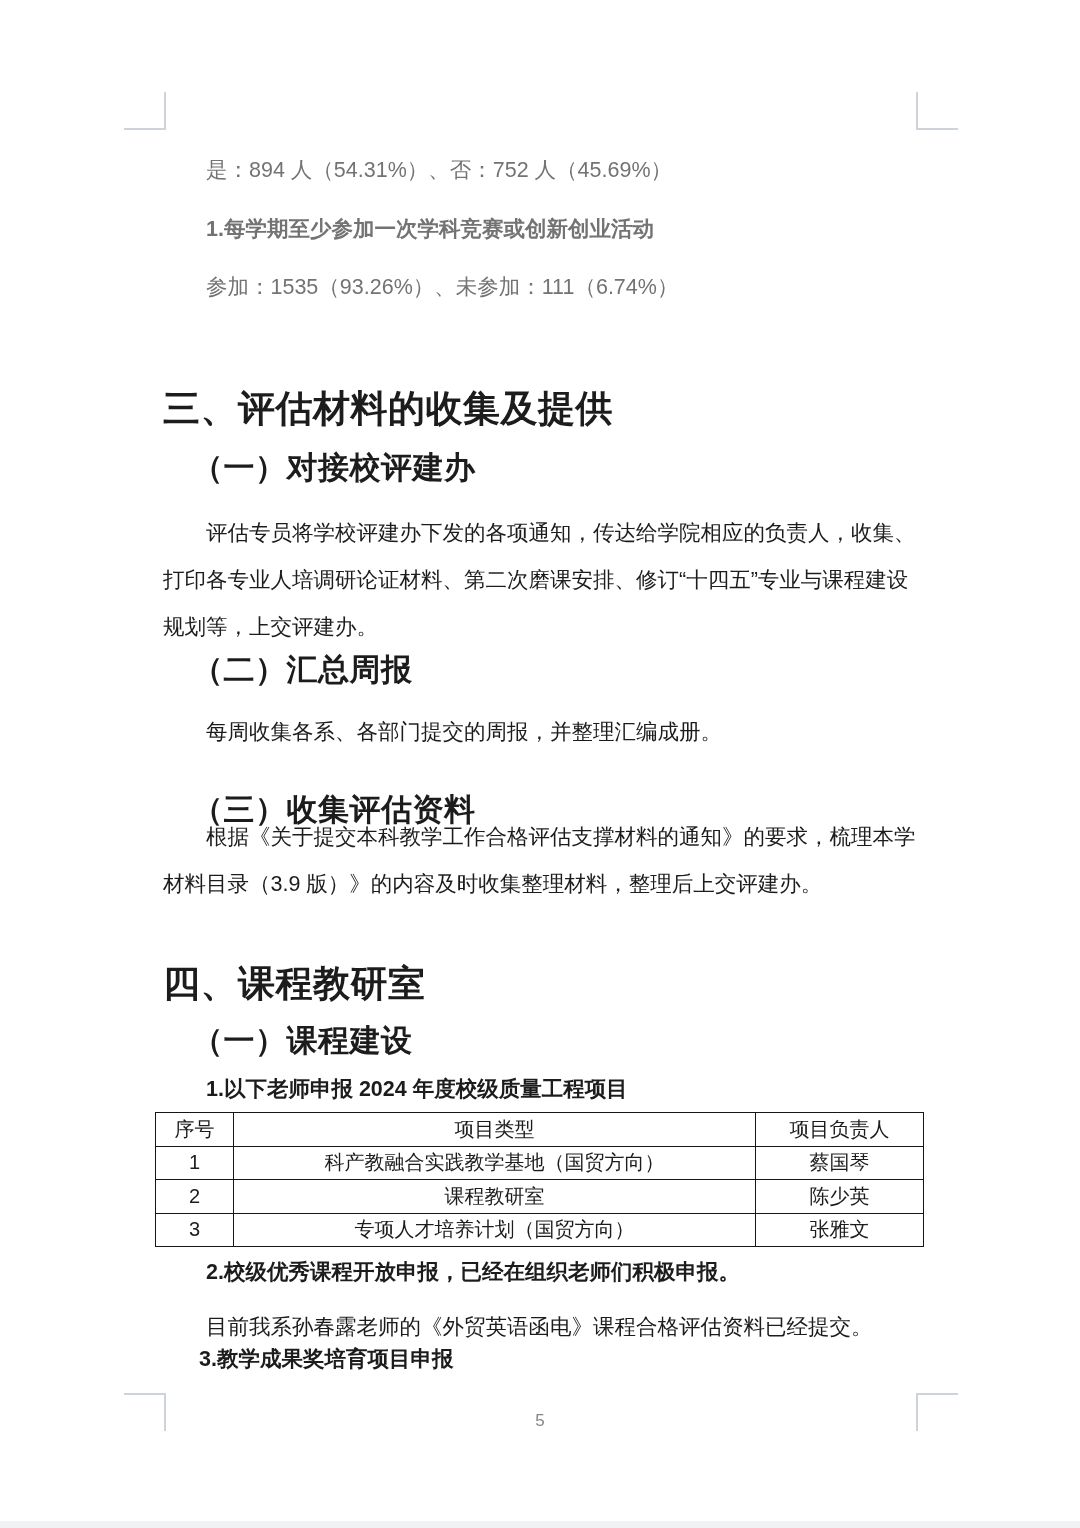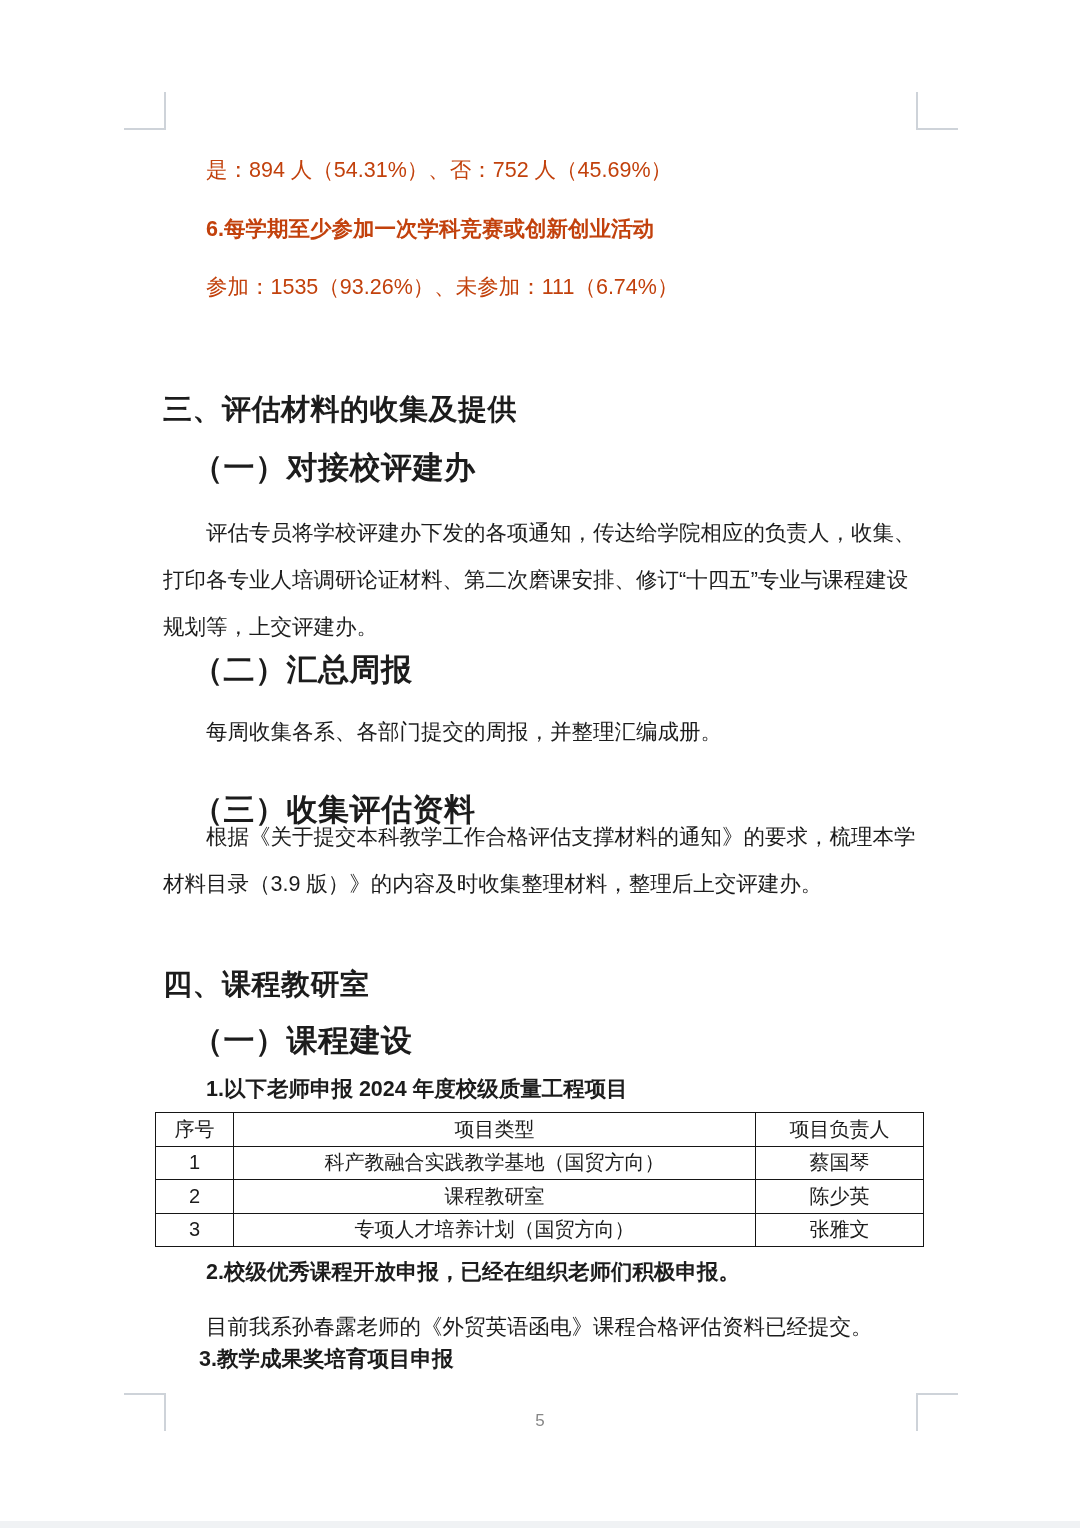--- a/index.html
+++ b/index.html
@@ -21,28 +21,28 @@
   .crop.bl{left:124px;top:1393px;border-right:2px solid #ced3d9;border-top:2px solid #ced3d9;}
   .crop.br{left:916px;top:1393px;border-left:2px solid #ced3d9;border-top:2px solid #ced3d9;}
 
   .bottom-strip{position:absolute;left:0;bottom:0;width:1080px;height:7px;background:#f0f2f4;}
 
   
   .body-line{
     left:163px;width:800px;
     font-size:21.5px;line-height:47px;
     white-space:nowrap;
-    color:#c2410c;
+    color:#737373;
   }
   .indent{text-indent:43px;}
   .bold{font-weight:700;}
 
   .h2{
     left:163px;width:800px;
-    font-size:29px;font-weight:700;line-height:42px;
+    font-size:37px;font-weight:700;line-height:42px;
     white-space:nowrap;letter-spacing:0.5px;
   }
   .h3{
     left:192px;width:780px;
     font-size:31px;font-weight:700;line-height:40px;
     white-space:nowrap;letter-spacing:0.5px;font-family:Liberation Serif, serif;
   }
   .num-item{
     left:163px;width:800px;
     font-size:21.5px;font-weight:700;line-height:40px;
@@ -84,21 +84,21 @@
 <body>
 
 <div class="page">
 
   <div class="crop tl"></div>
   <div class="crop tr"></div>
   <div class="crop bl"></div>
   <div class="crop br"></div>
 
   <div class="abs body-line indent" style="top:147px;">是：894 人（54.31%）、否：752 人（45.69%）</div>
-  <div class="abs body-line indent bold" style="top:206px;">6.每学期至少参加一次学科竞赛或创新创业活动</div>
+  <div class="abs body-line indent bold" style="top:206px;">1.每学期至少参加一次学科竞赛或创新创业活动</div>
   <div class="abs body-line indent" style="top:264px;">参加：1535（93.26%）、未参加：111（6.74%）</div>
 
   <div class="abs h2" style="top:388px;">三、评估材料的收集及提供</div>
 
   <div class="abs h3" style="top:448px;">（一）对接校评建办</div>
   <div class="abs para" style="left:163px;top:510px;width:800px;">
     <div class="line indent">评估专员将学校评建办下发的各项通知，传达给学院相应的负责人，收集、</div>
     <div class="line">打印各专业人培调研论证材料、第二次磨课安排、修订“十四五”专业与课程建设</div>
     <div class="line">规划等，上交评建办。</div>
   </div>

